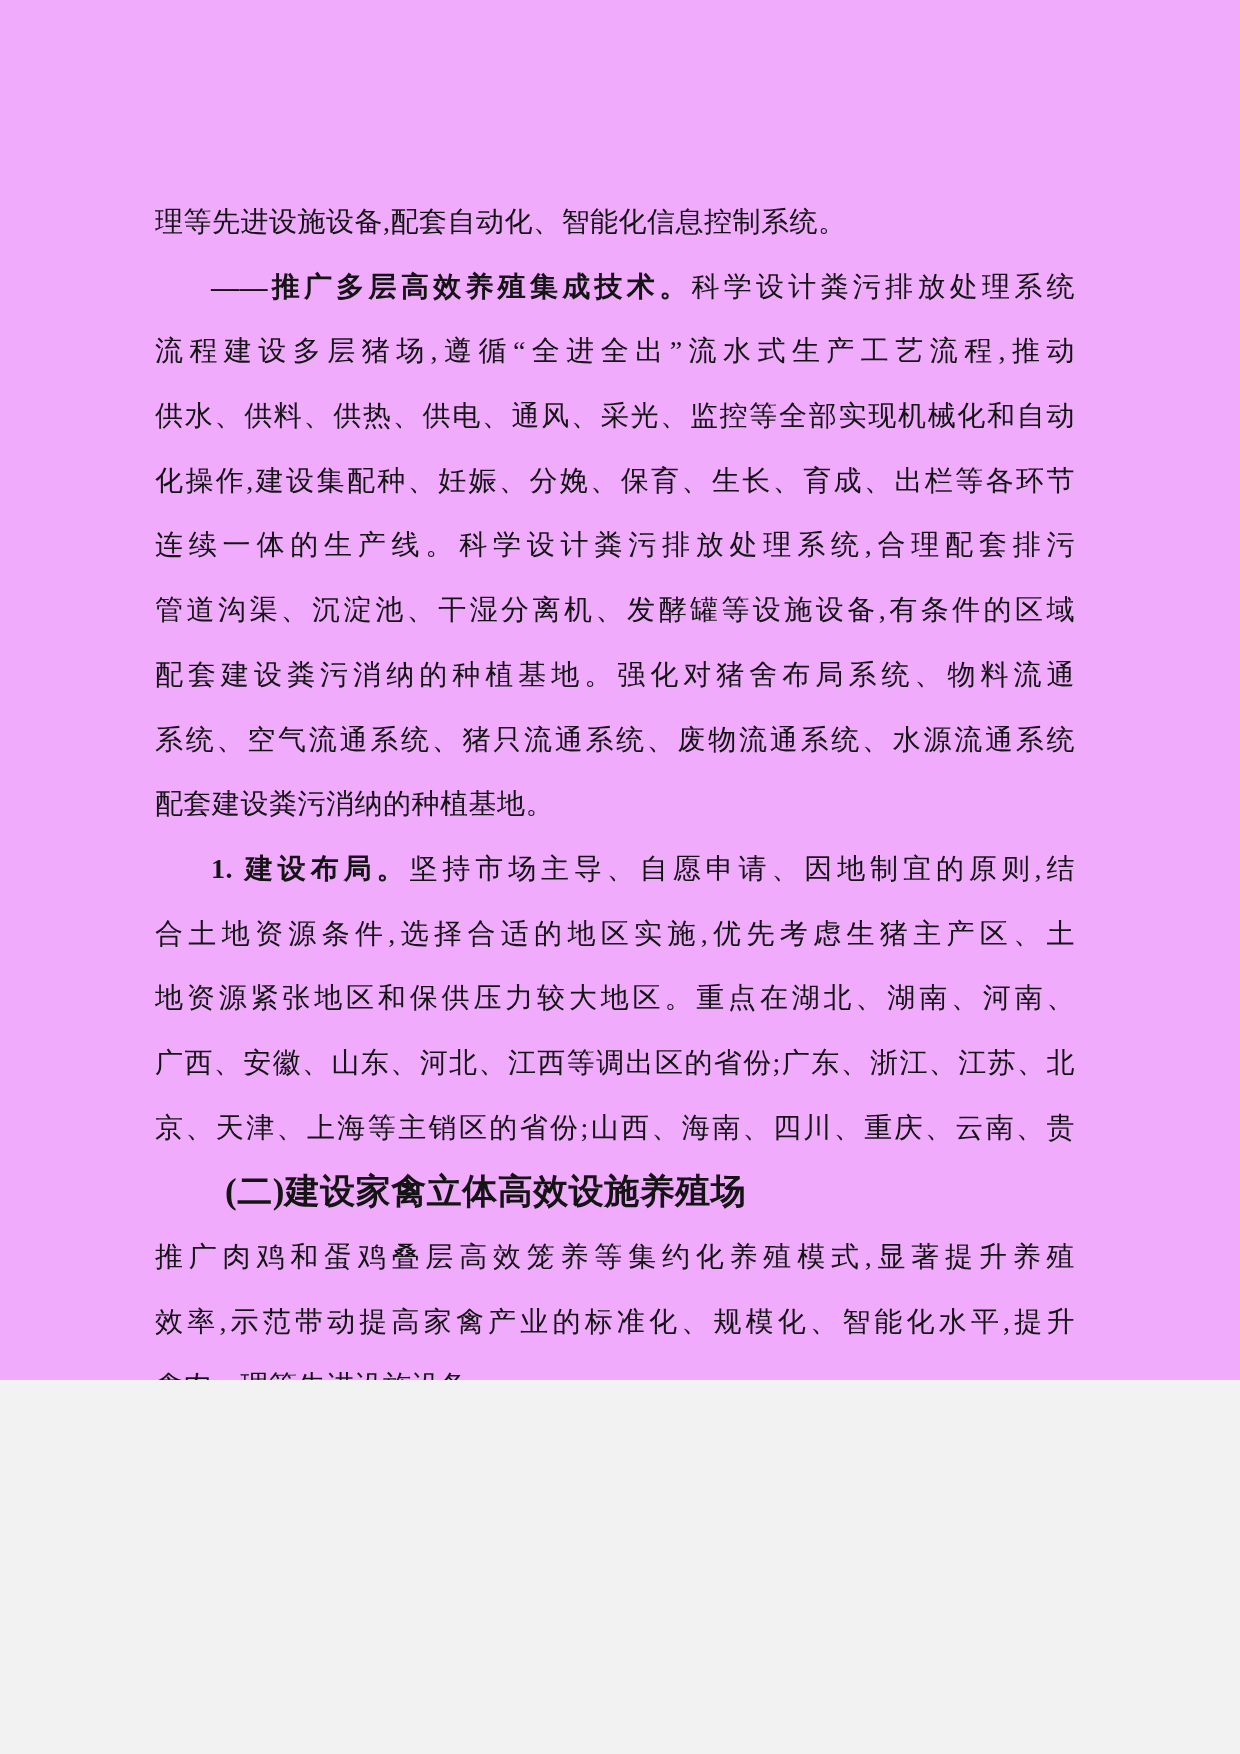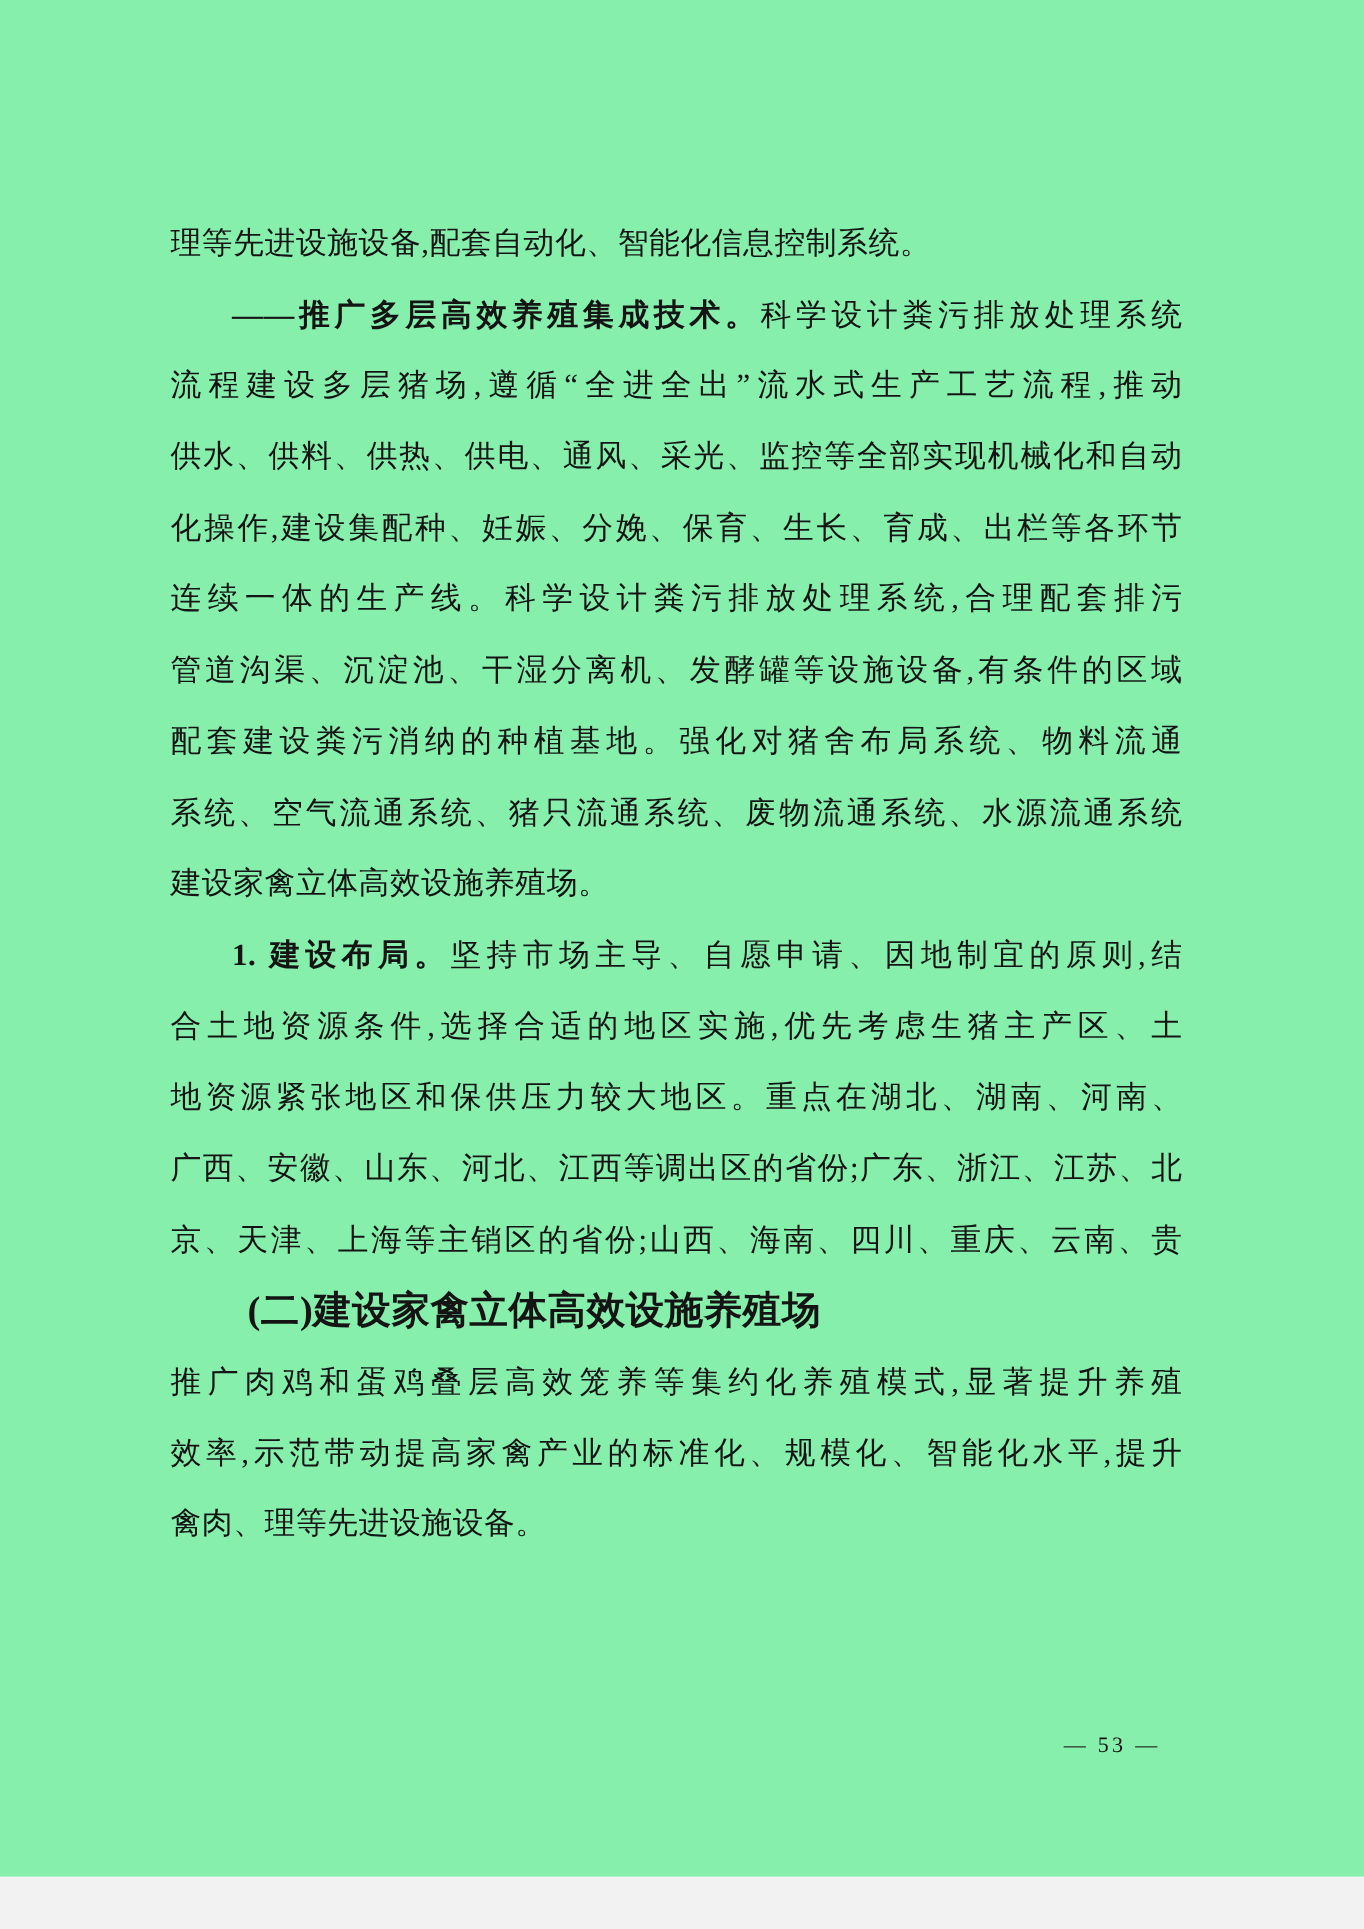--- a/index.html
+++ b/index.html
@@ -8,22 +8,22 @@
   }
   body {
     width: 1240px;
     height: 1754px;
     background: #f2f2f2;
     font-family: "Liberation Serif", "DejaVu Serif", serif;
   }
   .page {
     position: relative;
     width: 1240px;
-    height: 1706px;
-    background: #86efac;
+    height: 1380px;
+    background: #f0abfc;
     color: #141414;
     overflow: hidden;
   }
   .doc-body {
     position: absolute;
     left: 155px;
     top: 190px;
     width: 920px;
   }
   .line {
@@ -67,21 +67,21 @@
   <div class="doc-body">
       <div class="line"><span class="seg">理等先进设施设备,配套自动化、智能化信息控制系统。</span></div>
       <div class="line justify indent"><span class="seg bold">——推广多层高效养殖集成技术。</span><span class="seg">科学设计粪污排放处理系统</span></div>
       <div class="line justify"><span class="seg">流程建设多层猪场,遵循“全进全出”流水式生产工艺流程,推动</span></div>
       <div class="line justify"><span class="seg">供水、供料、供热、供电、通风、采光、监控等全部实现机械化和自动</span></div>
       <div class="line justify"><span class="seg">化操作,建设集配种、妊娠、分娩、保育、生长、育成、出栏等各环节</span></div>
       <div class="line justify"><span class="seg">连续一体的生产线。科学设计粪污排放处理系统,合理配套排污</span></div>
       <div class="line justify"><span class="seg">管道沟渠、沉淀池、干湿分离机、发酵罐等设施设备,有条件的区域</span></div>
       <div class="line justify"><span class="seg">配套建设粪污消纳的种植基地。强化对猪舍布局系统、物料流通</span></div>
       <div class="line justify"><span class="seg">系统、空气流通系统、猪只流通系统、废物流通系统、水源流通系统</span></div>
-      <div class="line"><span class="seg">建设家禽立体高效设施养殖场。</span></div>
+      <div class="line"><span class="seg">配套建设粪污消纳的种植基地。</span></div>
       <div class="line justify indent"><span class="seg bold">1. 建设布局。</span><span class="seg">坚持市场主导、自愿申请、因地制宜的原则,结</span></div>
       <div class="line justify"><span class="seg">合土地资源条件,选择合适的地区实施,优先考虑生猪主产区、土</span></div>
       <div class="line justify"><span class="seg">地资源紧张地区和保供压力较大地区。重点在湖北、湖南、河南、</span></div>
       <div class="line justify"><span class="seg">广西、安徽、山东、河北、江西等调出区的省份;广东、浙江、江苏、北</span></div>
       <div class="line justify"><span class="seg">京、天津、上海等主销区的省份;山西、海南、四川、重庆、云南、贵</span></div>
       <div class="line indent heading"><span class="seg bold">(二)建设家禽立体高效设施养殖场</span></div>
       <div class="line justify"><span class="seg">推广肉鸡和蛋鸡叠层高效笼养等集约化养殖模式,显著提升养殖</span></div>
       <div class="line justify"><span class="seg">效率,示范带动提高家禽产业的标准化、规模化、智能化水平,提升</span></div>
       <div class="line"><span class="seg">禽肉、理等先进设施设备。</span></div>
     </div>

